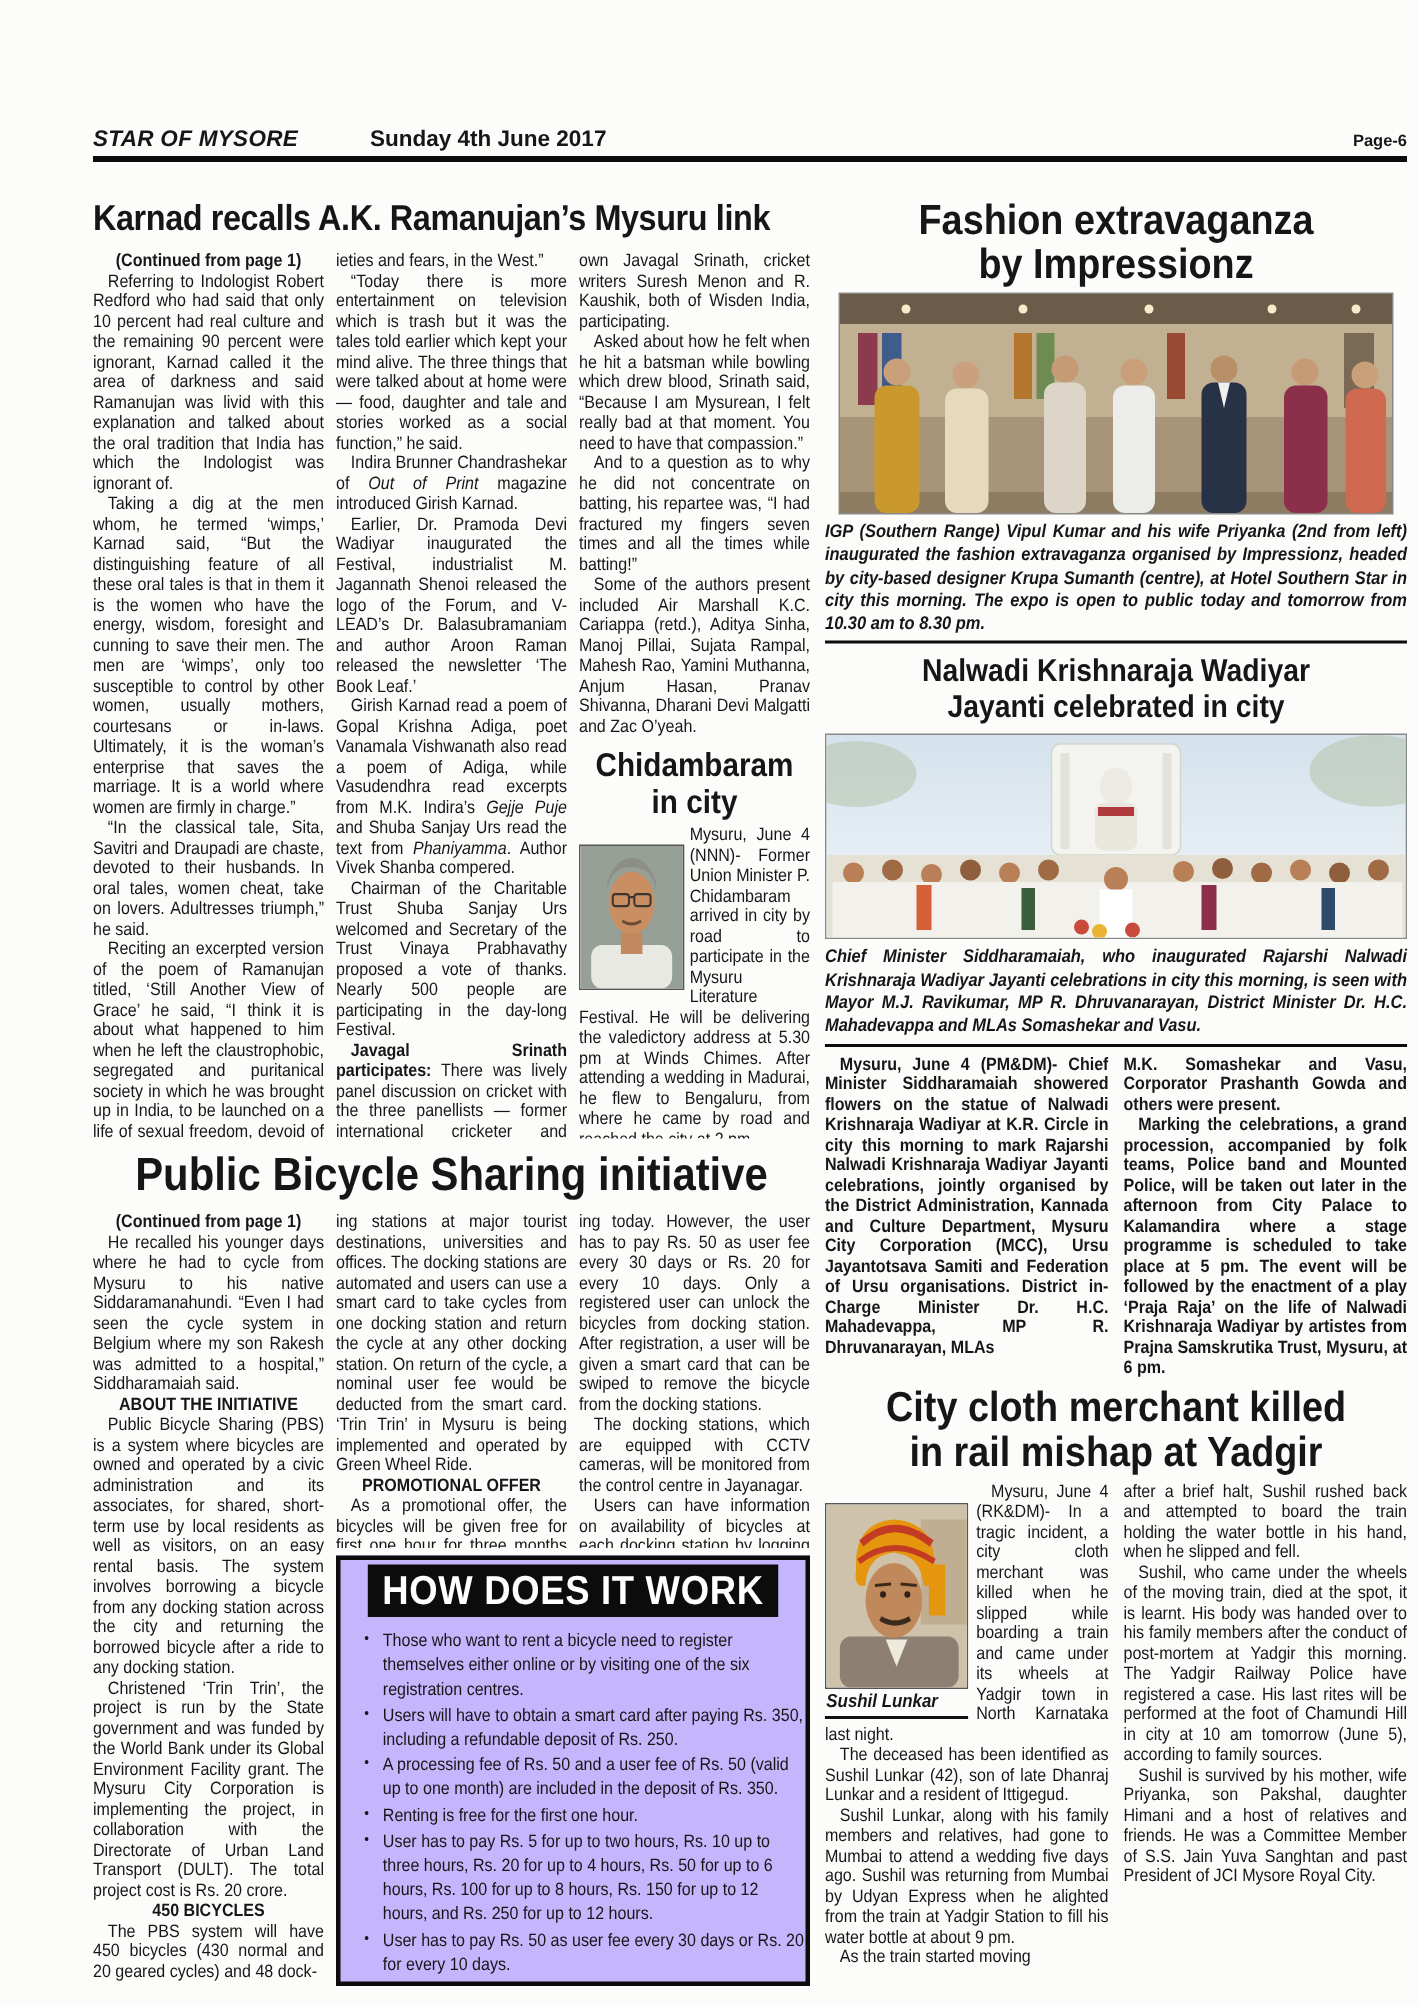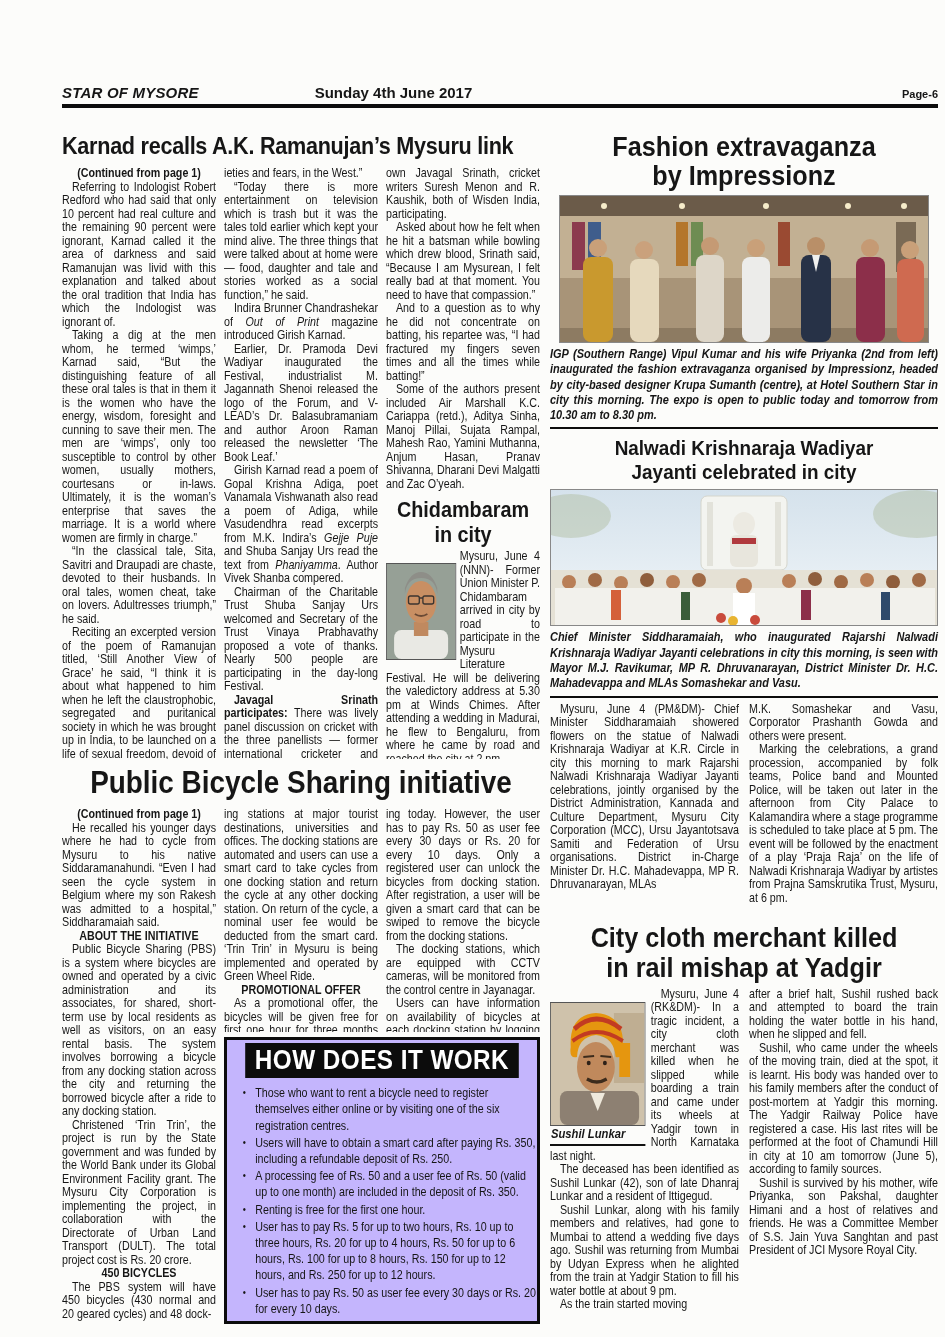--- a/index.html
+++ b/index.html
@@ -4,21 +4,21 @@
 <style>
   html,body{margin:0;padding:0;}
   body{
     width:945px;height:1337px;background:#fcfcfa;color:#161616;
     font-family:"Liberation Sans", sans-serif;position:relative;overflow:hidden;
   }
   .page{position:absolute;left:62px;top:84px;width:876px;}
   
   .hdr{display:flex;align-items:baseline;border-bottom:4px solid #0c0c0c;padding-bottom:3px;}
   .masthead{font-size:15px;font-weight:bold;letter-spacing:.2px;font-style:italic;}
-  .hdr-date{font-size:15px;font-weight:bold;margin-left:116px;}
+  .hdr-date{font-size:15px;font-weight:bold;margin-left:48px;}
   .hdr-spacer{flex:1;}
   .hdr-page{font-size:11px;font-weight:bold;}
   
   .main{display:flex;gap:10px;margin-top:24px;}
   .leftcol{width:478px;flex:none;}
   .rightcol{width:388px;flex:none;}
   
   .sqz{transform:scaleX(.9);transform-origin:0 0;width:111.11%;}
   .sqzc{transform:scaleX(.9);transform-origin:50% 0;}
   
@@ -36,21 +36,21 @@
   .colW{width:189px;flex:none;overflow:hidden;}
   .body, .subhead{font-size:11.9px;line-height:13.5px;margin:0;}
   .body{text-align:justify;text-indent:11px;}
   .noind{text-indent:0;}
   .subhead{font-weight:bold;text-align:center;}
   
   .photo-frame{display:block;margin:5px auto 0;border:1px solid #888;}
   .caption{font-size:12.2px;line-height:15.3px;font-weight:bold;font-style:italic;text-align:justify;margin-top:4px;}
   .cap-rule{border-top:2px solid #0c0c0c;margin-top:4px;}
   .cols2{gap:10px;margin-top:5px;}
-  .nal-cols{height:216px;}
+  .nal-cols{height:216px;font-weight:bold;}
   .mer-cols{height:352px;}
   
   .chid-float{float:left;width:76px;margin:13px 6px 1px 0;}
   .sushil-float{float:left;width:106px;margin:14px 6px 1px 0;}
   .float-img{display:block;border:1px solid #555;}
   .sushil-cap{font-weight:bold;font-style:italic;font-size:12.5px;line-height:15px;border-bottom:2px solid #111;padding:1px 0 2px 1px;}
   
   .pbs-cols{gap:8px;height:516px;}
   .pbs-right{width:316px;flex:none;display:flex;flex-direction:column;}
   .pbs-right-cols{display:flex;gap:8px;height:250px;overflow:hidden;}

